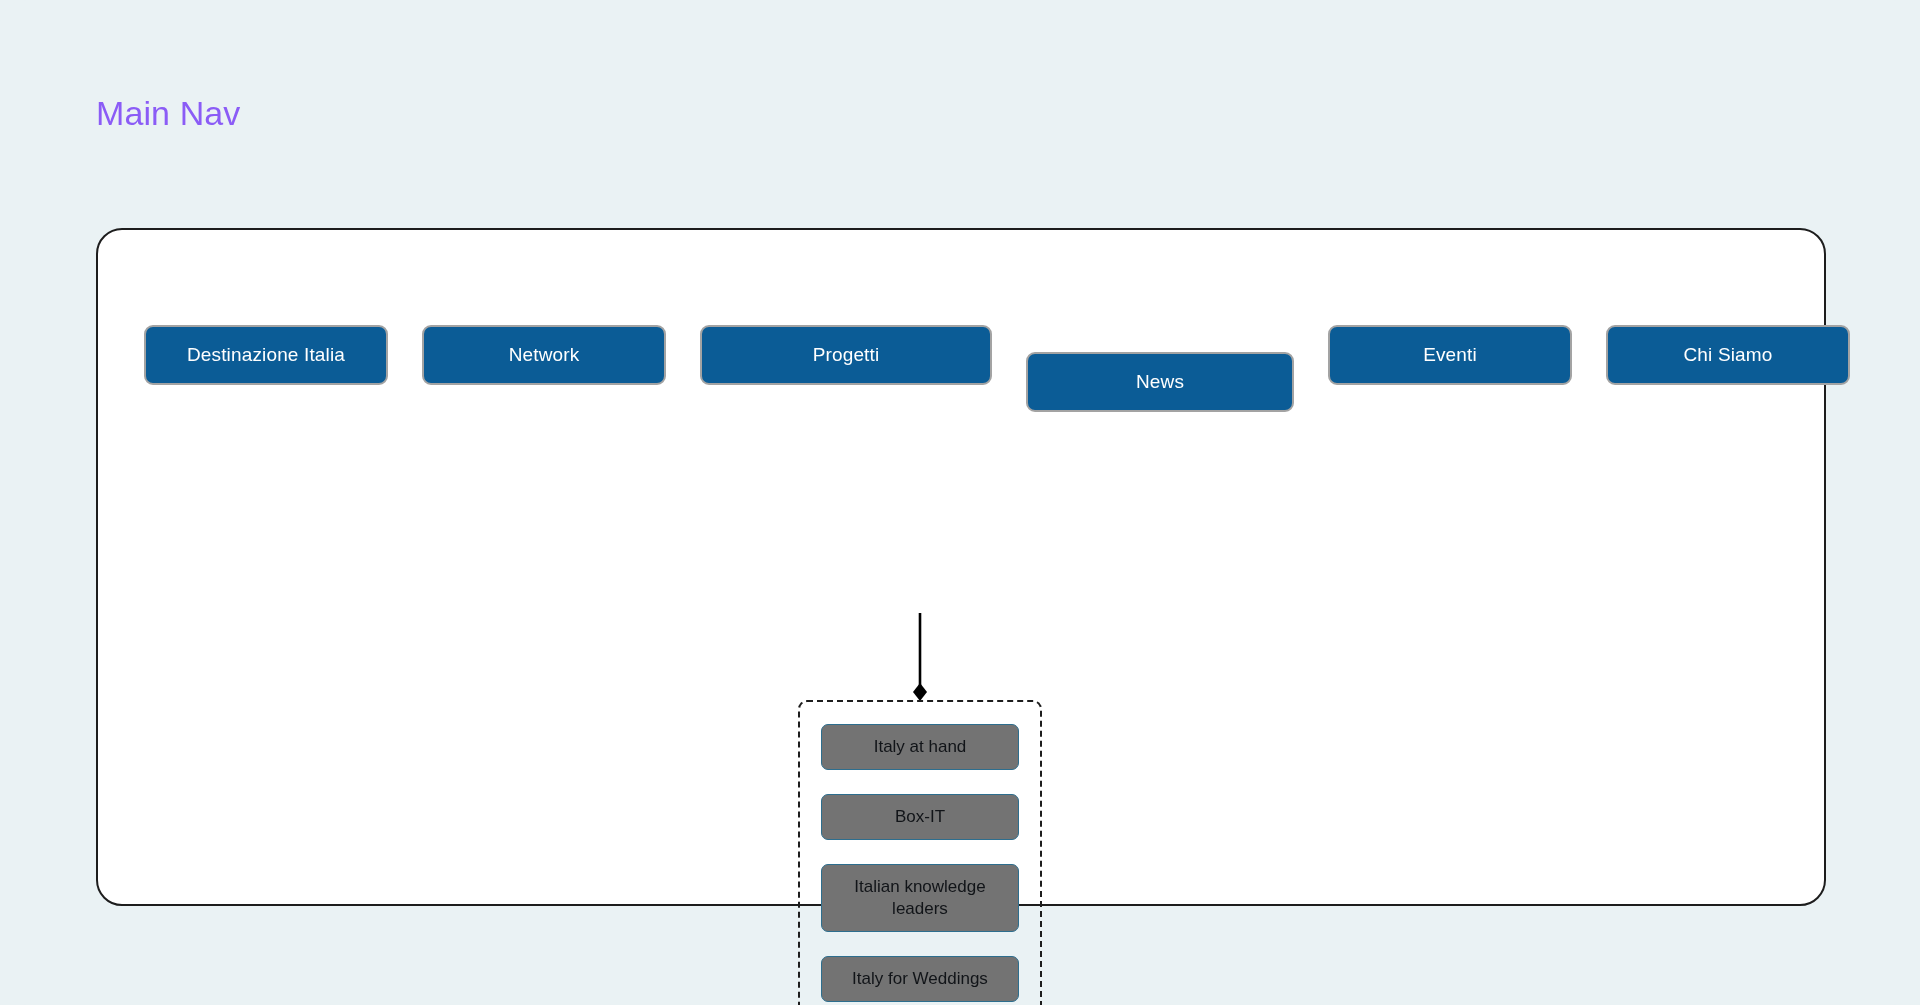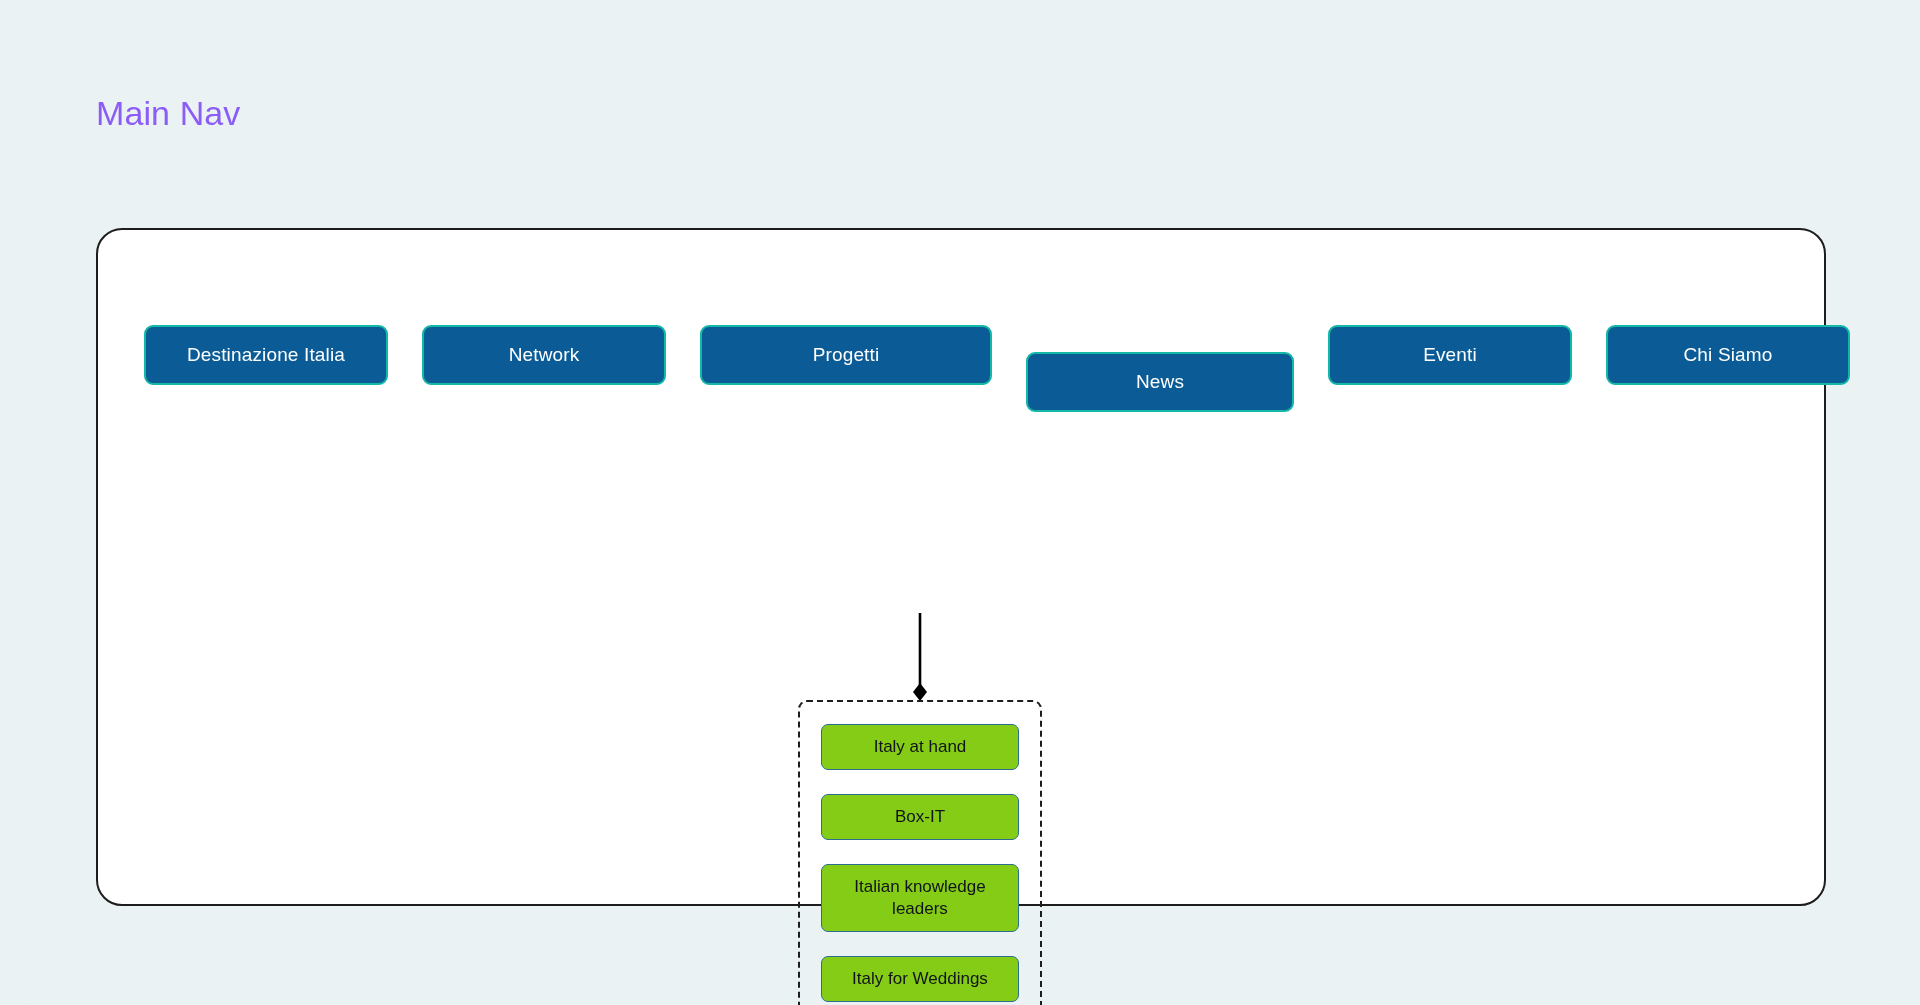--- a/index.html
+++ b/index.html
@@ -57,21 +57,21 @@
     height: 60px;
     display: flex;
     flex-direction: row;
     align-items: stretch;
     justify-content: flex-start;
   }
 
   .nav-button {
     height: 60px;
     background: #0b5c96;
-    border: 2px solid #14b8a6;
+    border: 2px solid #a3a3a3;
     border-radius: 9px;
     color: #ffffff;
     font-size: 19px;
     font-weight: 400;
     letter-spacing: 0.15px;
     display: flex;
     align-items: center;
     justify-content: center;
     white-space: nowrap;
     cursor: pointer;
@@ -111,21 +111,21 @@
     padding: 22px 22px;
     display: flex;
     flex-direction: column;
     align-items: center;
     gap: 24px;
   }
 
   .dropdown-item {
     width: 198px;
     min-height: 46px;
-    background: #84cc16;
+    background: #737373;
     border: 1.6px solid #2d6e8e;
     border-radius: 7px;
     color: #111418;
     font-size: 17px;
     line-height: 1.3;
     font-weight: 400;
     display: flex;
     align-items: center;
     justify-content: center;
     text-align: center;

